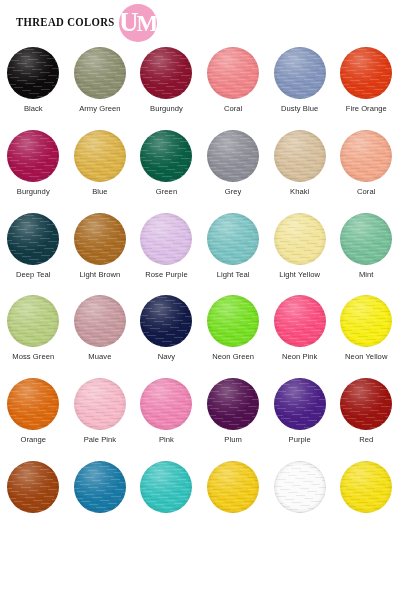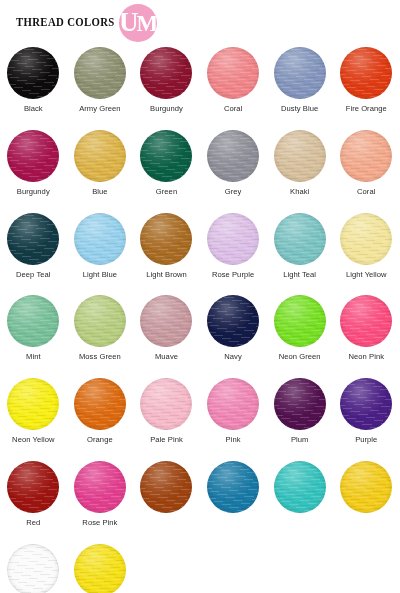--- a/index.html
+++ b/index.html
@@ -200,24 +200,20 @@
       </div>
       <div class="cell">
         <div class="swatch" style="background-color: rgb(242, 169, 140);"></div>
         <div class="label">Coral</div>
       </div>
       <div class="cell">
         <div class="swatch" style="background-color: rgb(18, 59, 70);"></div>
         <div class="label">Deep Teal</div>
       </div>
       <div class="cell">
-        <div class="swatch" style="background-color: rgb(150, 208, 236);"></div>
-        <div class="label">Light Blue</div>
-      </div>
-      <div class="cell">
         <div class="swatch" style="background-color: rgb(169, 108, 36);"></div>
         <div class="label">Light Brown</div>
       </div>
       <div class="cell">
         <div class="swatch" style="background-color: rgb(220, 191, 230);"></div>
         <div class="label">Rose Purple</div>
       </div>
       <div class="cell">
         <div class="swatch" style="background-color: rgb(124, 195, 195);"></div>
         <div class="label">Light Teal</div>
@@ -272,24 +268,20 @@
       </div>
       <div class="cell">
         <div class="swatch" style="background-color: rgb(75, 32, 134);"></div>
         <div class="label">Purple</div>
       </div>
       <div class="cell">
         <div class="swatch" style="background-color: rgb(158, 20, 16);"></div>
         <div class="label">Red</div>
       </div>
       <div class="cell">
-        <div class="swatch" style="background-color: rgb(226, 64, 143);"></div>
-        <div class="label">Rose Pink</div>
-      </div>
-      <div class="cell">
         <div class="swatch" style="background-color: rgb(158, 68, 17);"></div>
       </div>
       <div class="cell">
         <div class="swatch" style="background-color: rgb(26, 122, 166);"></div>
       </div>
       <div class="cell">
         <div class="swatch" style="background-color: rgb(54, 194, 189);"></div>
       </div>
       <div class="cell">
         <div class="swatch" style="background-color: rgb(242, 203, 27);"></div>

